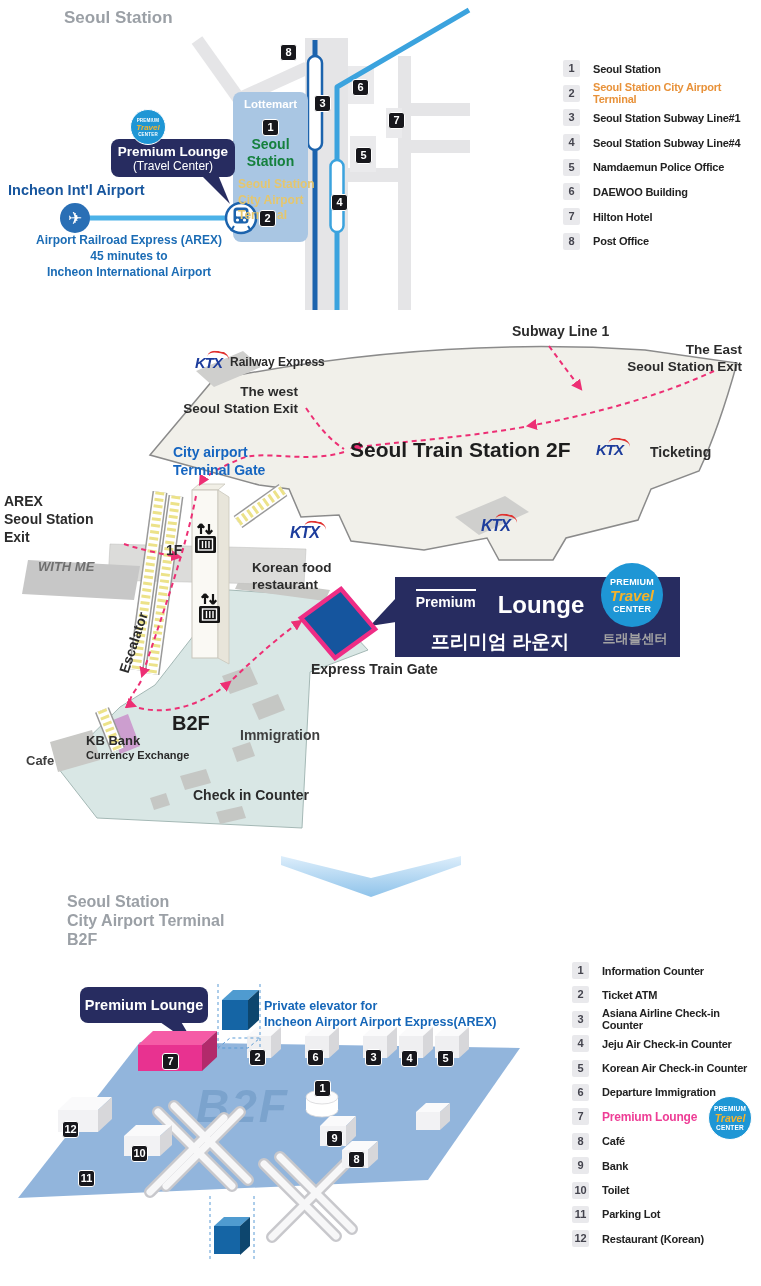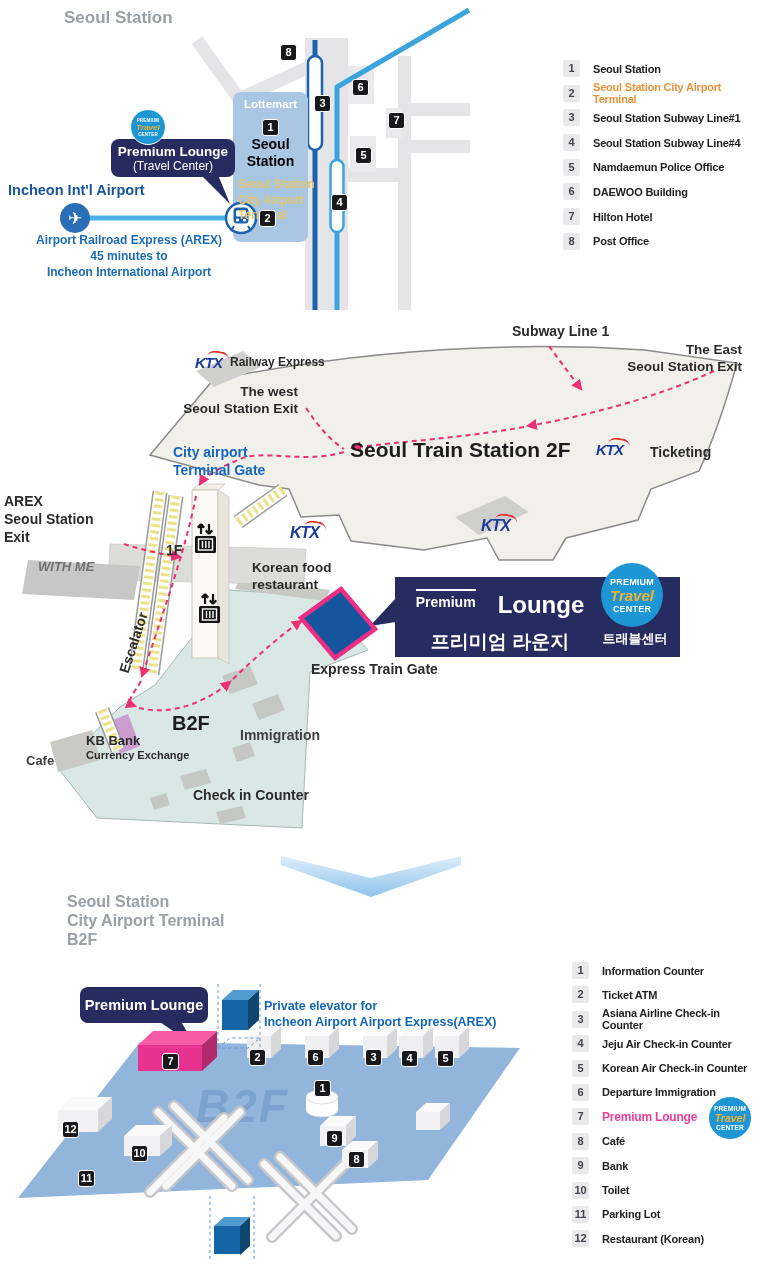--- a/index.html
+++ b/index.html
@@ -27,21 +27,21 @@
   .badgec .b2{font-style:italic;font-weight:bold;color:#f5b32a;}
   .ktx{position:absolute;font-style:italic;font-weight:800;color:#1c3c9c;letter-spacing:-1px;z-index:4;}
   .ktx i{position:absolute;right:-7px;top:-3px;width:22px;height:12px;border-top:2.5px solid #e0312f;
          border-radius:50% / 60%;transform:rotate(9deg);}
   .banner{position:absolute;left:395px;top:577px;width:285px;height:80px;background:#272c60;z-index:5;}
   .banner .pl{position:absolute;left:0;top:14px;width:210px;text-align:center;color:#fff;}
   .banner .pl .pw{font-size:14px;font-weight:bold;border-top:2px solid #fff;padding-top:3px;vertical-align:6px;}
   .banner .pl .lw{font-size:24px;font-weight:bold;margin-left:22px;}
   .banner .kor1{position:absolute;left:0;top:52px;width:210px;text-align:center;color:#fff;
                 font-size:19px;font-weight:bold;}
-  .banner .kor2{position:absolute;left:200px;top:53px;width:80px;text-align:center;color:#ffffff;
+  .banner .kor2{position:absolute;left:200px;top:53px;width:80px;text-align:center;color:#a3a3a3;
                 font-size:13px;font-weight:bold;}
   .ttl3{position:absolute;font-weight:bold;font-size:16px;line-height:19px;color:#9ba0a6;}
 </style>
 </head>
 <body>
 
 <div class="stage">
 
 <svg class="base" width="761" height="1286" viewBox="0 0 761 1286">
   <defs>
@@ -268,21 +268,21 @@
       <path d="M210,1196 V1262 M254,1196 V1262" fill="none" stroke="#5b9bd5" stroke-width="1" stroke-dasharray="3 3"></path>
       <rect x="214" y="1226" width="26" height="28" fill="#1565a5"></rect>
       <polygon points="214,1226 224,1217 250,1217 240,1226" fill="#4f9bd0"></polygon>
       <polygon points="240,1226 250,1217 250,1246 240,1255" fill="#0d466e"></polygon>
     </g>
   </g>
 </svg>
 
 <div class="lbl gray" style="left:64px;top:8px;font-size:17px;">Seoul Station</div>
 <div class="lbl" style="left:233px;top:98px;width:75px;text-align:center;font-size:11.5px;color:#fff;">Lottemart</div>
-<div class="lbl" style="left:233px;top:136px;width:75px;text-align:center;font-size:14px;color:#000000;line-height:17px;">
+<div class="lbl" style="left:233px;top:136px;width:75px;text-align:center;font-size:14px;color:#15803d;line-height:17px;">
   <div>Seoul</div>
   <div>Station</div>
 </div>
 <div class="lbl" style="left:238px;top:177px;font-size:12px;color:#e5c66d;line-height:15.5px;">
   <div>Seoul Station</div>
   <div>City Airport</div>
   <div>Terminal</div>
 </div>
 <div class="badgec" style="left:130px;top:109px;width:34px;height:34px;border:1px solid #fff;">
   <div class="b1" style="font-size:4.5px;">PREMIUM</div>

